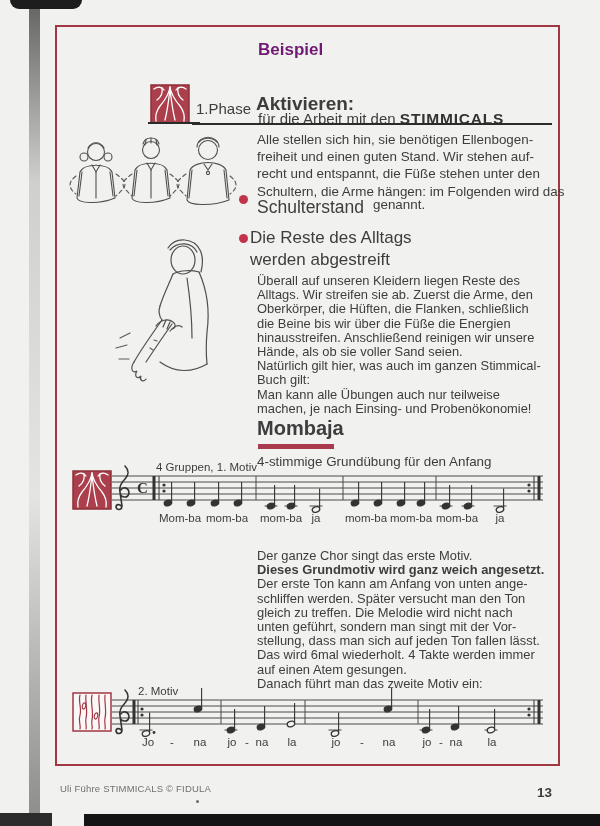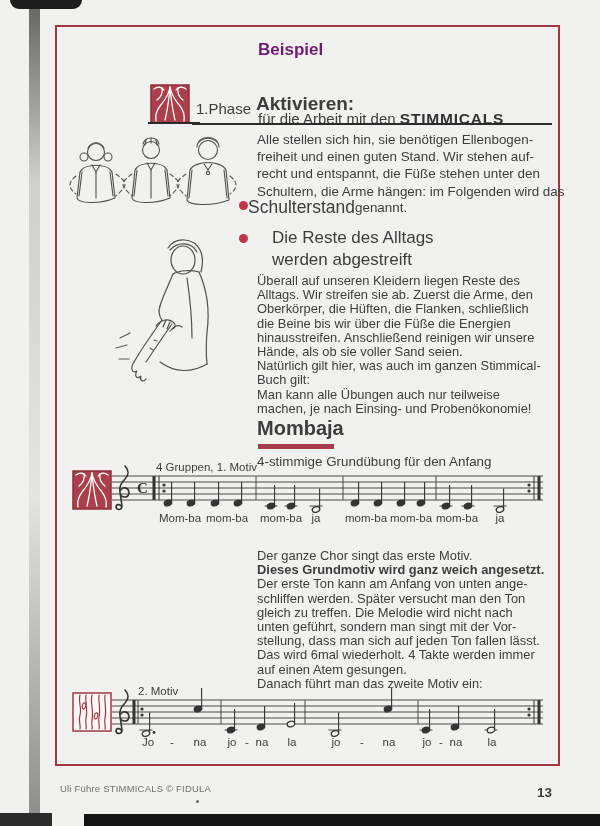--- a/index.html
+++ b/index.html
@@ -117,21 +117,21 @@
     </g>
   </svg>
 
   <div class="abs body-lines" style="left:257px;top:131px;">
     <div>Alle stellen sich hin, sie benötigen Ellenbogen-</div>
     <div>freiheit und einen guten Stand. Wir stehen auf-</div>
     <div>recht und entspannt, die Füße stehen unter den</div>
     <div>Schultern, die Arme hängen: im Folgenden wird das</div>
   </div>
 
-  <div class="abs" style="left:239px;top:197px;display:flex;align-items:center;">
+  <div class="abs" style="left:239px;top:197px;display:flex;align-items:flex-start;gap:9px;">
     <span class="bullet" style="position:relative;top:-2px;"></span>
     <span class="term">Schulterstand</span>
     <span class="term-suffix">genannt.</span>
   </div>
 
   <svg class="abs" style="left:110px;top:232px;" width="140" height="162" viewBox="0 0 140 162">
     <g stroke="#4f4f4f" stroke-width="1.2" fill="none" stroke-linecap="round">
       <path d="M58 16 C66 4 84 6 90 18 C93 24 93 32 91 40"></path>
       <path d="M60 18 C68 9 82 10 87 20"></path>
       <ellipse cx="73" cy="28" rx="12" ry="14"></ellipse>
@@ -151,21 +151,21 @@
     </g>
     <g stroke="#5a5a5a" stroke-width="1.2" fill="none" stroke-linecap="round">
       <path d="M10 106 L20 101"></path>
         <path d="M6 116 L17 113"></path>
         <path d="M9 127 L19 127"></path>
       <path d="M44 108 l3 1"></path>
         <path d="M40 116 l3 2"></path>
     </g>
   </svg>
 
-  <div class="abs" style="left:239px;top:227px;display:flex;gap:24px;">
+  <div class="abs" style="left:239px;top:227px;display:flex;gap:2px;">
     <span class="bullet" style="margin-top:7px;"></span>
     <div class="b2-head">
       <div>Die Reste des Alltags</div>
       <div>werden abgestreift</div>
     </div>
   </div>
 
   <div class="abs small-lines" style="left:257px;top:274px;">
     <div>Überall auf unseren Kleidern liegen Reste des</div>
     <div>Alltags. Wir streifen sie ab. Zuerst die Arme, den</div>

